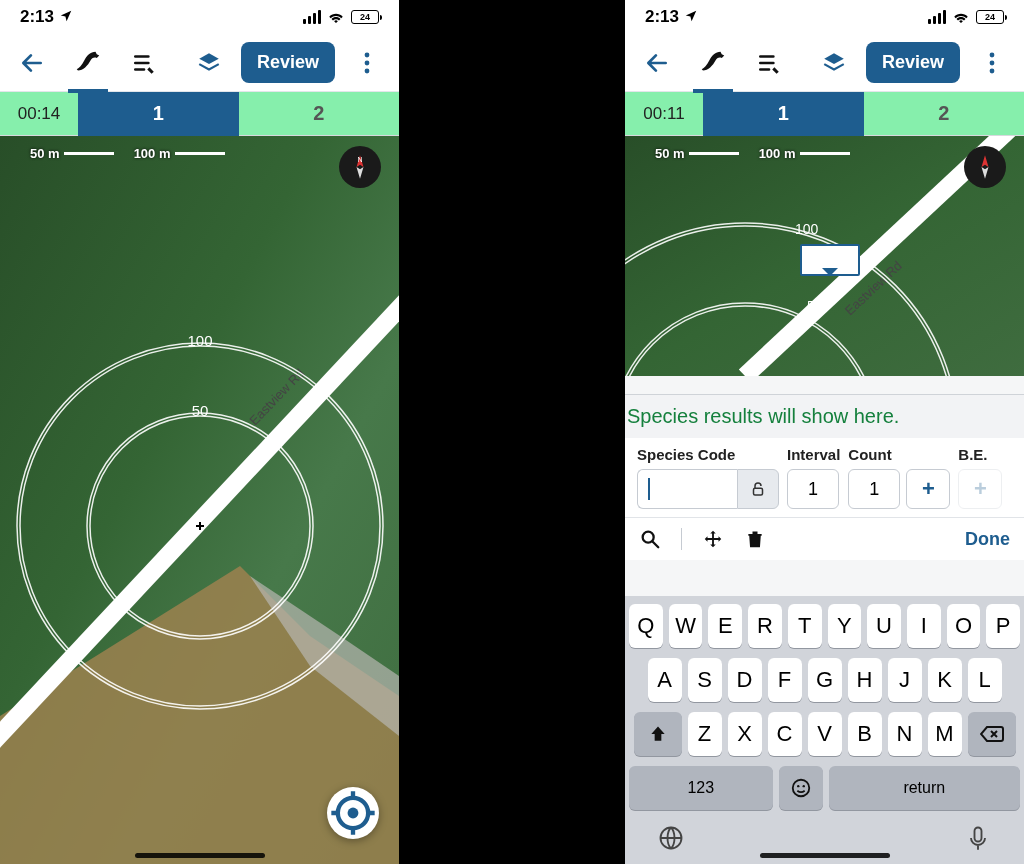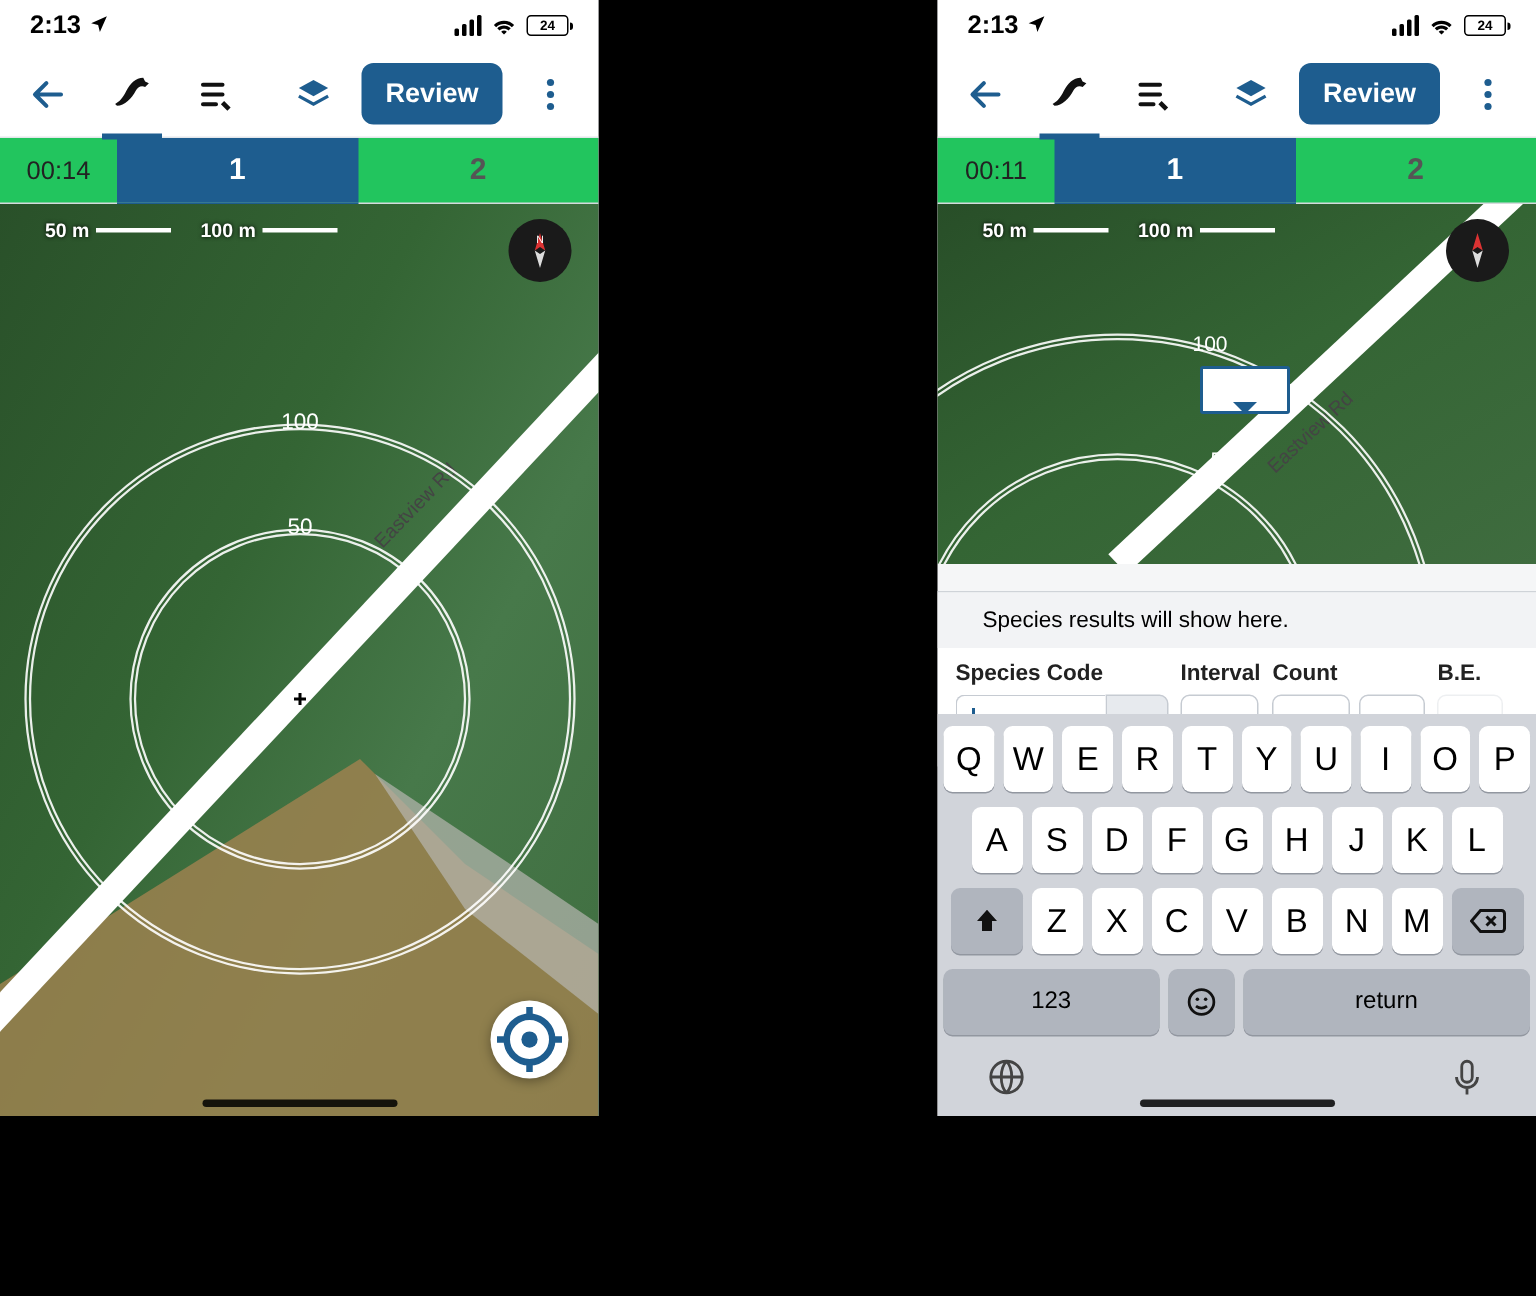--- a/index.html
+++ b/index.html
@@ -1,17 +1,17 @@
 <!DOCTYPE html>
 <html><head>
 <meta charset="utf-8">
 <style>
   * { box-sizing: border-box; margin: 0; padding: 0; font-family: -apple-system, "Helvetica Neue", Arial, sans-serif; }
   body { background:#000; width:1024px; height:864px; overflow:hidden; }
-  .shot { position:absolute; top:0; width:399px; height:744px; background:#f5f6f7; overflow:hidden; }
+  .shot { position:absolute; top:0; width:399px; height:864px; background:#f5f6f7; overflow:hidden; }
   .left { left:0; }
   .right { left:625px; }
 
   
   .status { height:34px; background:#fff; display:flex; justify-content:space-between; align-items:center; padding:0 20px; font-weight:700; font-size:17px; }
   .status .sright { display:flex; align-items:flex-start; gap:6px; }
   .sig { display:flex; align-items:flex-end; gap:2px; }
   .sig i { width:3px; background:#000; display:block; border-radius:1px; }
   .sig i:nth-child(1){height:5px} .sig i:nth-child(2){height:8px} .sig i:nth-child(3){height:11px} .sig i:nth-child(4){height:14px}
   .wifi { width:18px; height:14px; }
@@ -20,21 +20,21 @@
 
   
   .toolbar { height:58px; background:#fff; border-bottom:1px solid #e3e6ea; display:flex; align-items:center; padding:0 8px; gap:8px; }
   .tb-btn { width:48px; height:48px; display:flex; align-items:center; justify-content:center; color:#1e5d8f; border-radius:6px; }
   .tb-btn.active { position:relative; }
   .tb-btn.active::after { content:""; position:absolute; bottom:-6px; left:4px; right:4px; height:4px; background:#1e5d8f; }
   .btn-review { background:#1e5d8f; color:#fff; font-weight:700; font-size:18px; padding:10px 16px; border-radius:8px; }
   .spacer { flex:1; }
 
   
-  .tabs { height:44px; display:flex; align-items:stretch; background:#22c55e; border-bottom:1px solid #d6d9dd;justify-content:flex-end; }
+  .tabs { height:44px; display:flex; align-items:stretch; background:#86efac; border-bottom:1px solid #d6d9dd;justify-content:flex-end; }
   .timer { width:78px; display:flex; align-items:center; justify-content:center; font-size:17px; font-weight:500; color:#222; }
   .tab { flex:1; display:flex; align-items:center; justify-content:center; font-size:20px; font-weight:700; color:#555; position:relative; }
   .tab.sel { background:#1e5d8f; color:#fff; }
   .tab.sel::after { content:""; position:absolute; left:0; right:0; bottom:-3px; height:3px; background:#1e5d8f; }
 
   
   .map { position:absolute; left:0; right:0; background:linear-gradient(135deg,#2d5a2d 0%, #3a6b3a 30%, #4a7a4a 60%, #5c8a5c 100%); }
   .left .map { top:136px; bottom:0; }
   .right .map { top:136px; height:240px; }
   .map svg { width:100%; height:100%; display:block; }
@@ -43,21 +43,21 @@
   .scale .seg { width:50px; height:3px; background:#fff; }
   .compass { position:absolute; top:10px; right:18px; width:42px; height:42px; border-radius:50%; background:#1a1a1a; display:flex; align-items:center; justify-content:center; }
   .compass svg { width:28px; height:28px; }
   .gps-fab { position:absolute; right:20px; bottom:25px; width:52px; height:52px; border-radius:50%; background:#fff; box-shadow:0 2px 8px rgba(0,0,0,.35); display:flex; align-items:center; justify-content:center; color:#1e5d8f; }
   .popup { position:absolute; background:#fff; border:2px solid #1e5d8f; border-radius:2px; width:60px; height:32px; }
   .popup::after { content:""; position:absolute; bottom:-10px; left:50%; margin-left:-8px; border:8px solid transparent; border-top-color:#1e5d8f; }
   .home-ind { position:absolute; bottom:6px; left:50%; transform:translateX(-50%); width:130px; height:5px; background:#000; border-radius:3px; opacity:.85; }
 
   
   .panel { position:absolute; left:0; right:0; top:394px; background:#fff; border-top:1px solid #cfd3d8; }
-  .hint { padding:10px 30px; font-size:15px; color:#000000; background:#f2f3f5; }
+  .hint { padding:10px 2px; font-size:20px; color:#15803d; background:#f2f3f5; }
   .fields { display:flex; align-items:flex-start; gap:8px; padding:8px 12px; }
   .fld { display:flex; flex-direction:column; gap:6px; }
   .fld label { font-size:15px; font-weight:700; color:#222; }
   .ibox { height:40px; border:1px solid #c6cbd2; border-radius:6px; display:flex; align-items:center; justify-content:center; font-size:18px; background:#fff; }
   .sp-code { display:flex; }
   .sp-code .ibox { width:100px; border-radius:6px 0 0 6px; border-right:none; position:relative; justify-content:flex-start; padding-left:10px; }
   .sp-code .cursor { width:2px; height:22px; background:#1e5d8f; }
   .sp-code .lock { width:42px; height:40px; border:1px solid #c6cbd2; border-radius:0 6px 6px 0; background:#e7eaee; display:flex; align-items:center; justify-content:center; }
   .num { width:52px; }
   .plus { width:44px; color:#1e5d8f; font-weight:700; font-size:22px; }
@@ -331,20 +331,40 @@
         <div style="display:flex; gap:6px;">
           <div class="ibox num">1</div>
           <div class="ibox plus">+</div>
         </div>
       </div>
       <div class="fld">
         <label>B.E.</label>
         <div class="ibox plus" style="opacity:.3">+</div>
       </div>
     </div>
+    <div class="panel-tools">
+      <div class="ico">
+          <svg width="22" height="22" viewBox="0 0 24 24">
+            <circle cx="10" cy="10" r="6" stroke="#111" stroke-width="2.5" fill="none"></circle>
+            <path d="M15 15 L21 21" stroke="#111" stroke-width="2.5" stroke-linecap="round"></path>
+          </svg>
+        </div>
+      <div class="div"></div>
+      <div class="ico">
+          <svg width="22" height="22" viewBox="0 0 24 24">
+            <path d="M12 3 L15 6 H13 V11 H18 V9 L21 12 L18 15 V13 H13 V18 H15 L12 21 L9 18 H11 V13 H6 V15 L3 12 L6 9 V11 H11 V6 H9 Z" fill="#111"></path>
+          </svg>
+        </div>
+      <div class="ico">
+          <svg width="20" height="22" viewBox="0 0 24 24">
+            <path d="M6 7 H18 L17 21 H7 Z M4 7 H20 M10 4 H14 V7 H10 Z" stroke="#111" stroke-width="2" fill="#111"></path>
+          </svg>
+        </div>
+      <div class="done">Done</div>
+    </div>
   </div>
 
   <div class="kbd">
     <div class="krow">
       <div class="key">Q</div>
       <div class="key">W</div>
       <div class="key">E</div>
       <div class="key">R</div>
       <div class="key">T</div>
       <div class="key">Y</div>

